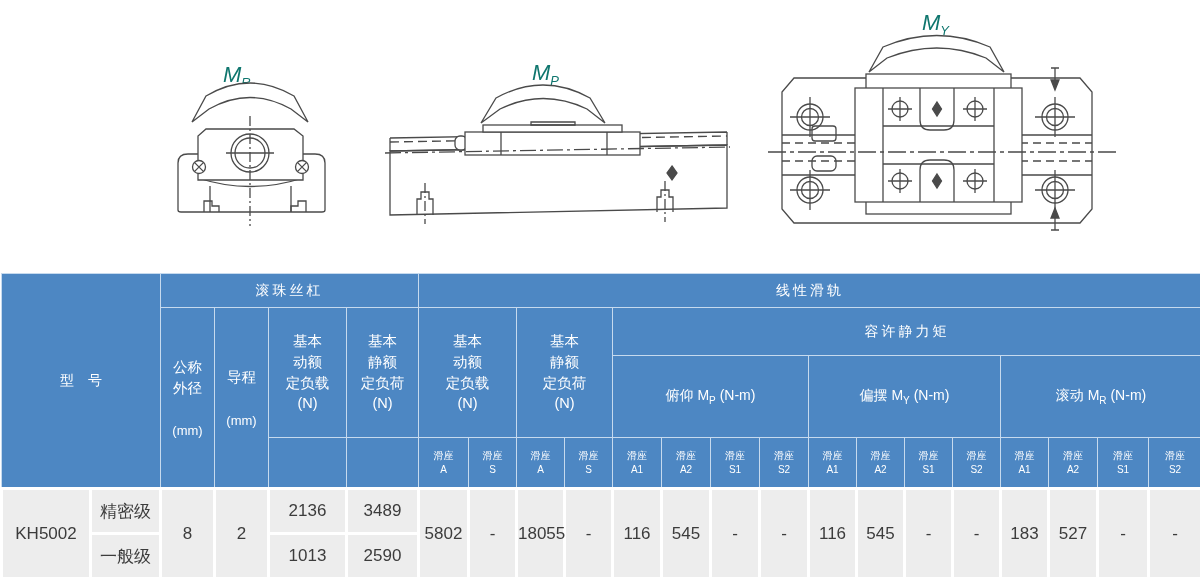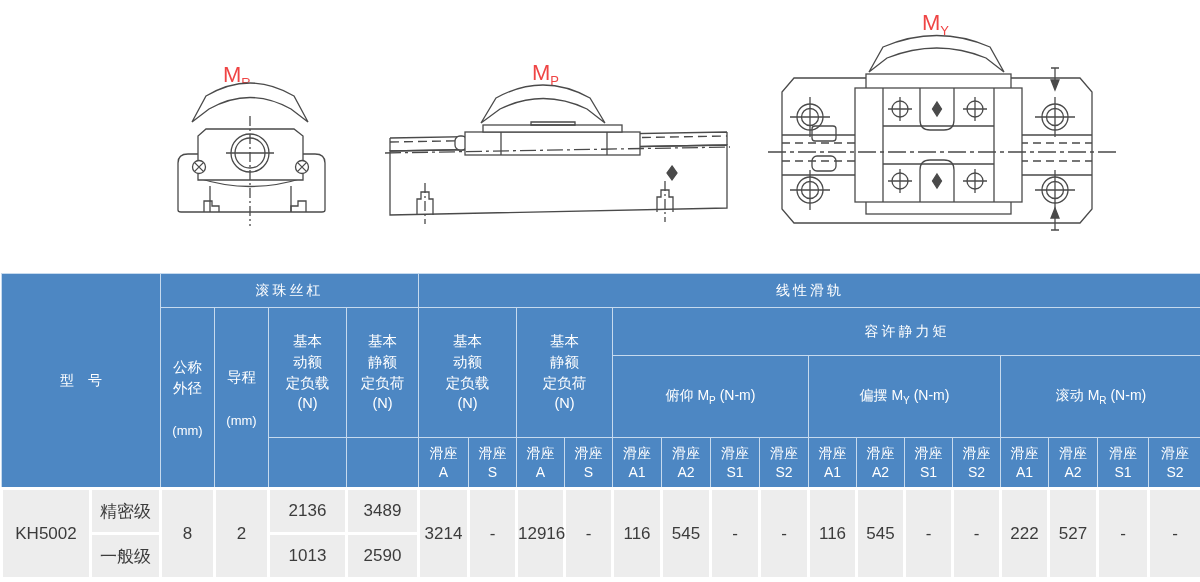--- a/index.html
+++ b/index.html
@@ -2,21 +2,21 @@
 <html><head>
 <meta charset="utf-8">
 <style>
   * { margin:0; padding:0; box-sizing:border-box; }
   html,body { width:1200px; height:582px; background:#ffffff; overflow:hidden;
               font-family:"Liberation Sans","DejaVu Sans",sans-serif; }
   .stage { position:relative; width:1200px; height:582px; background:#fff; }
 
   
   .diagrams { position:absolute; left:0; top:0; width:1200px; height:273px; }
-  .dlabel { position:absolute; color:#ef4444; font-size:22px; line-height:1; }
+  .dlabel { position:absolute; color:#0f766e; font-size:22px; line-height:1;font-style:italic; }
   .dlabel sub { font-size:13px; }
   svg.drawing { position:absolute; }
 
   
   .tablewrap { position:absolute; left:0; top:273px; width:1200px; }
   table.spec { border-collapse:collapse; table-layout:fixed; width:1200px; }
   table.spec th {
     background:#4D87C3; border:1px solid #C6DAEE; color:#fff;
     font-weight:normal; font-size:14px; padding:0; vertical-align:middle; text-align:center;
   }
@@ -25,21 +25,21 @@
     font-size:17px; padding:0; vertical-align:middle; text-align:center;
   }
   .group-h { font-size:15px; letter-spacing:3px; }
   .model-h { font-size:15px; }
   .stack span { display:block; line-height:1.42; font-size:14.5px; }
   .unit { font-size:13px; }
   .odcell .blk { display:block; line-height:1.45; font-size:14.5px; }
   .odcell .unit { display:block; margin-top:24px; }
   .moment { font-size:15px; }
   .moment sub { font-size:10px; }
-  .slider-h span { display:block; line-height:1.35; font-size:14px; }
+  .slider-h span { display:block; line-height:1.35; font-size:10px; }
   td.model-cell { font-size:16px; }
   td.grade-cell { font-size:15px; }
 </style>
 </head>
 <body>
 
 <div class="stage">
 
   <div class="diagrams">
 
@@ -317,33 +317,33 @@
             </th>
       </tr>
 
       <tr style="height:45px">
         <td rowspan="2" class="model-cell">KH5002</td>
         <td class="grade-cell">精密级</td>
         <td rowspan="2">8</td>
         <td rowspan="2">2</td>
         <td>2136</td>
         <td>3489</td>
-        <td rowspan="2">3214</td>
-        <td rowspan="2">-</td>
-        <td rowspan="2">12916</td>
+        <td rowspan="2">5802</td>
+        <td rowspan="2">-</td>
+        <td rowspan="2">18055</td>
         <td rowspan="2">-</td>
         <td rowspan="2">116</td>
         <td rowspan="2">545</td>
         <td rowspan="2">-</td>
         <td rowspan="2">-</td>
         <td rowspan="2">116</td>
         <td rowspan="2">545</td>
         <td rowspan="2">-</td>
         <td rowspan="2">-</td>
-        <td rowspan="2">222</td>
+        <td rowspan="2">183</td>
         <td rowspan="2">527</td>
         <td rowspan="2">-</td>
         <td rowspan="2">-</td>
       </tr>
 
       <tr style="height:45px">
         <td class="grade-cell">一般级</td>
         <td>1013</td>
         <td>2590</td>
       </tr>

